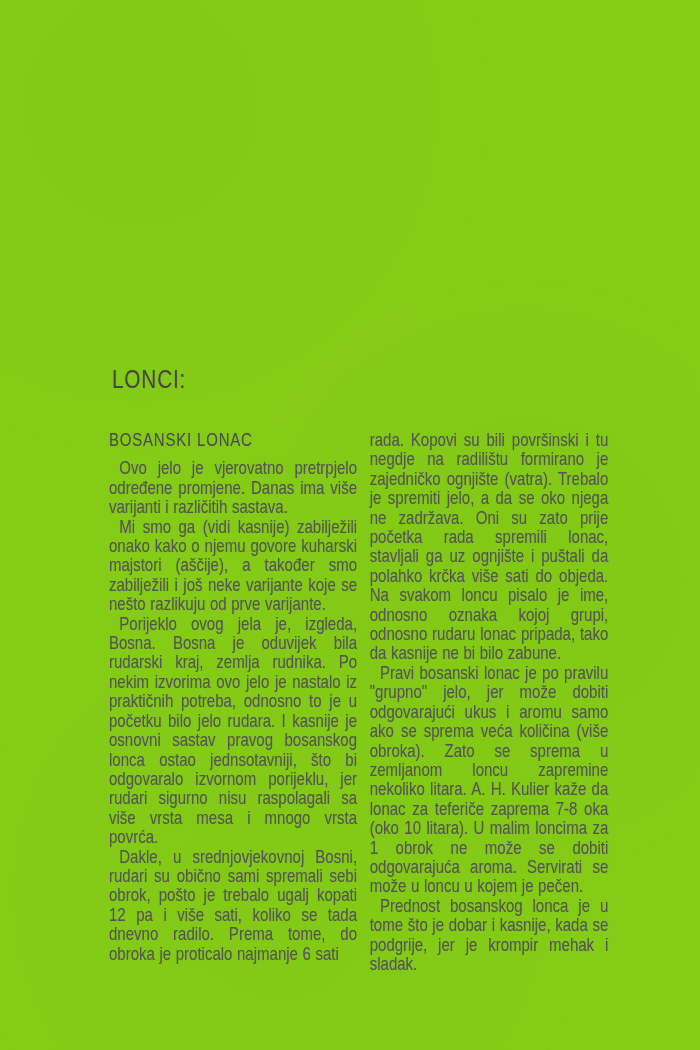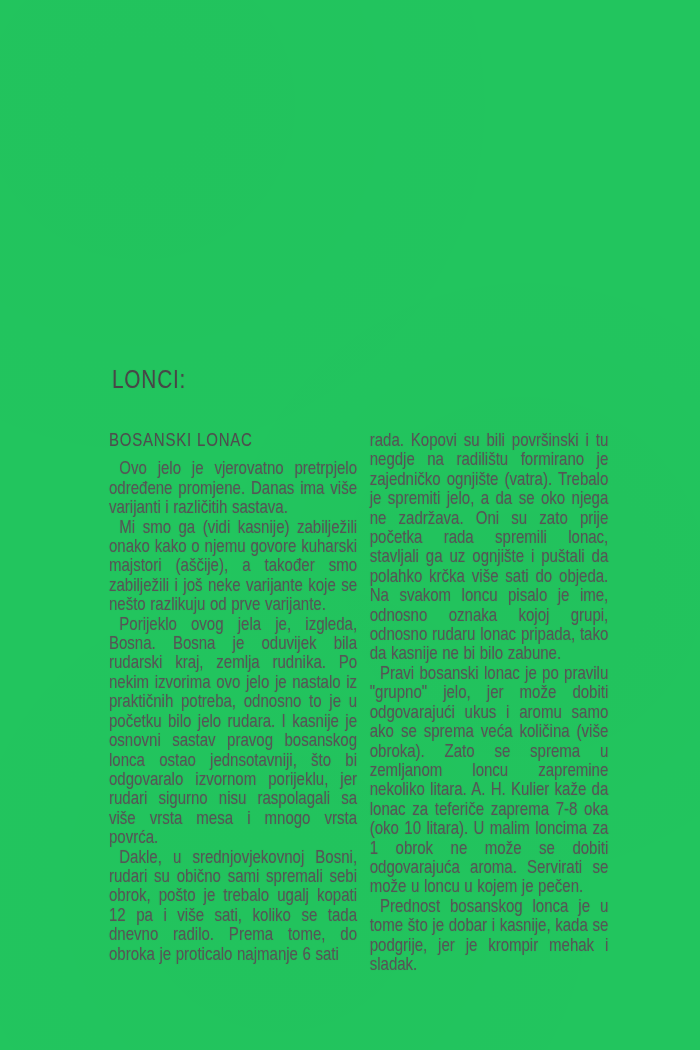--- a/index.html
+++ b/index.html
@@ -10,21 +10,21 @@
     width: 700px;
     height: 1050px;
     background: #f6f6f6;
     font-family: "Liberation Sans", "DejaVu Sans", sans-serif;
     overflow: hidden;
   }
   .page {
     position: relative;
     width: 700px;
     height: 1050px;
-    background: #22c55e;
+    background: #84cc16;
   }
   
   .page::before {
     content: "";
     position: absolute;
     inset: 0;
     background:
       radial-gradient(circle at 20% 10%, rgba(0,0,0,0.012), transparent 40%),
       radial-gradient(circle at 75% 55%, rgba(0,0,0,0.015), transparent 45%),
       radial-gradient(circle at 40% 85%, rgba(0,0,0,0.012), transparent 40%);

